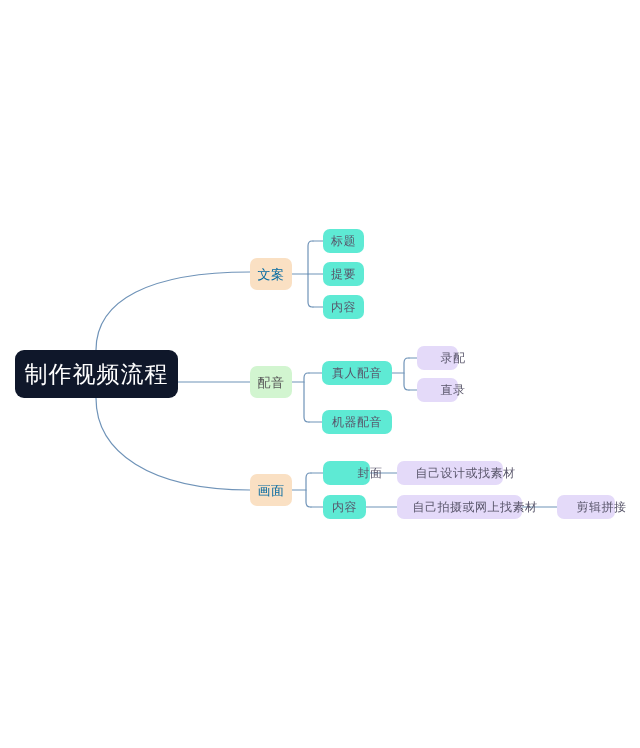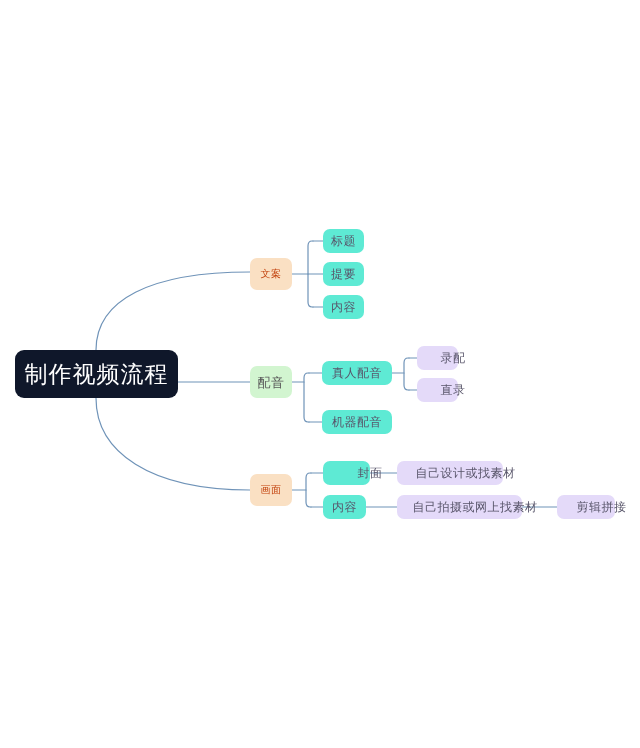--- a/index.html
+++ b/index.html
@@ -40,22 +40,22 @@
   }
   .node.root {
     background: #0f172a;
     color: #ffffff;
     border-radius: 9px;
     font-size: 23px;
     letter-spacing: 1px;
   }
   .node.lvl1-peach {
     background: #fae0c3;
-    color: #c2410c;
-    font-size: 10px;
+    color: #0369a1;
+    font-size: 13px;
   }
   .node.lvl1-green {
     background: #d2f5d0;
     color: #5a5a5a;
     font-size: 13px;
   }
   .node.lvl2 {
     background: #5eead4;
     color: #58556a;
     font-size: 12px;

